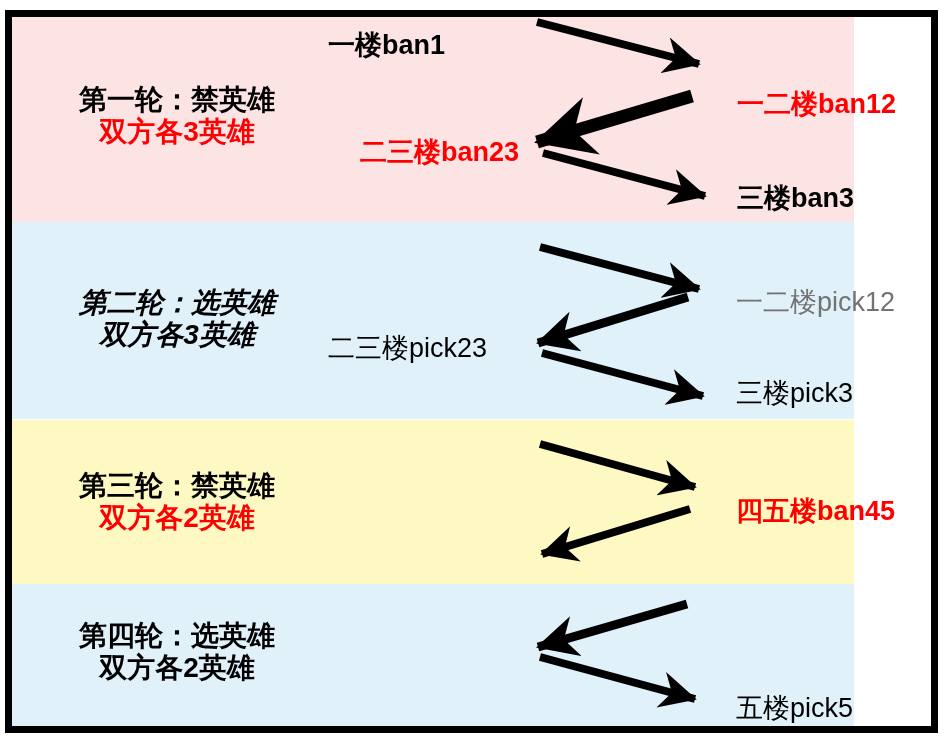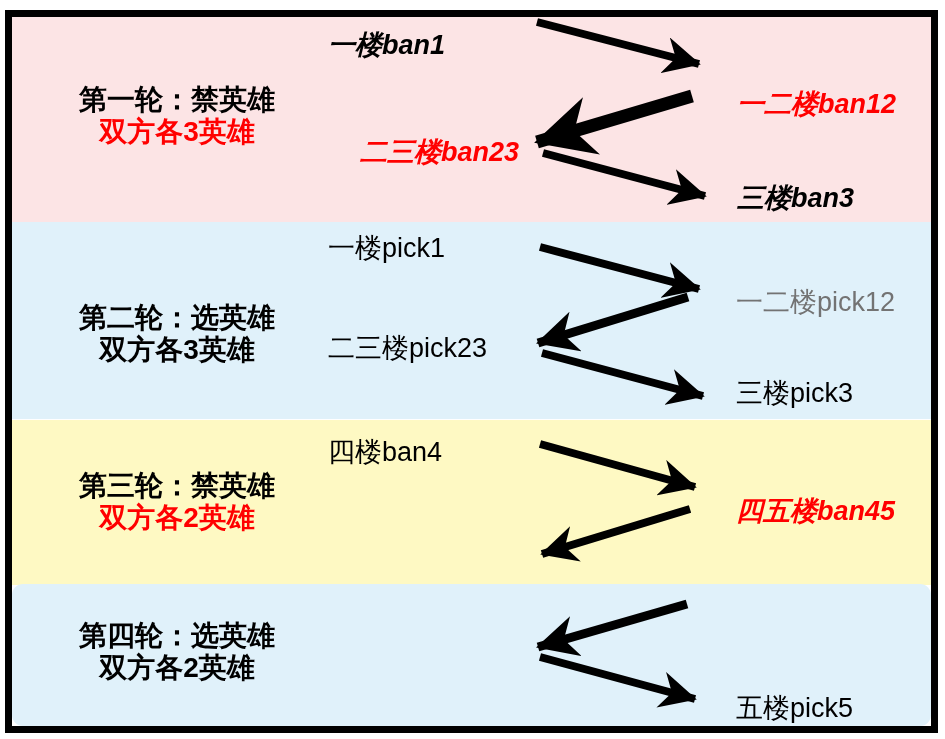--- a/index.html
+++ b/index.html
@@ -8,57 +8,57 @@
     background:#ffffff;
     font-family:"Liberation Sans","DejaVu Sans",sans-serif;
   }
   .canvas{position:absolute;left:0;top:0;width:945px;height:739px;}
   .rows-layer,.steps-layer{position:absolute;left:0;top:0;width:945px;height:739px;}
   .arrows-layer{position:absolute;left:0;top:0;width:945px;height:739px;pointer-events:none;}
   .frame{
     position:absolute;left:5px;top:10px;width:919px;height:709px;
     border:7px solid #000;pointer-events:none;
   }
-  .row{position:absolute;left:12px;width:919px;}
+  .row{position:absolute;left:12px;width:842px;}
   .round-label{
     position:absolute;left:42px;width:246px;text-align:center;
   }
   .round-title,.round-subtitle{
     font-size:28px;font-weight:bold;line-height:32px;white-space:nowrap;
     color:#000;
   }
   .step{
     position:absolute;font-size:27px;line-height:28px;white-space:nowrap;color:#000;
   }
-  .step.bold{font-weight:bold;font-style:italic;}
+  .step.bold{font-weight:bold;}
 </style>
 </head>
 <body>
 
 <div class="canvas">
   <div class="rows-layer" id="rows">
       <div class="row" style="top: 17px; height: 205px; background: rgb(252, 228, 229);">
         <div class="round-label" style="top: 67px;">
           <div class="round-title">第一轮：禁英雄</div>
           <div class="round-subtitle" style="color: rgb(255, 0, 0);">双方各3英雄</div>
         </div>
       </div>
       <div class="row" style="top: 222px; height: 197px; background: rgb(224, 241, 250);">
-        <div class="round-label" style="top: 80px;">
+        <div class="round-label" style="top: 65px; font-style: italic;">
           <div class="round-title">第二轮：选英雄</div>
           <div class="round-subtitle" style="color: rgb(0, 0, 0);">双方各3英雄</div>
         </div>
       </div>
       <div class="row" style="top: 420px; height: 165px; background: #fef9c3;">
         <div class="round-label" style="top: 50px;">
           <div class="round-title">第三轮：禁英雄</div>
           <div class="round-subtitle" style="color: rgb(255, 0, 0);">双方各2英雄</div>
         </div>
       </div>
-      <div class="row" style="top: 584px; height: 142px; background: rgb(224, 241, 250); border-radius: 11px;">
+      <div class="row" style="top: 584px; height: 142px; background: rgb(224, 241, 250);">
         <div class="round-label" style="top: 36px;">
           <div class="round-title">第四轮：选英雄</div>
           <div class="round-subtitle" style="color: rgb(0, 0, 0);">双方各2英雄</div>
         </div>
       </div>
     </div>
   <svg class="arrows-layer" id="arrows" width="945" height="739" viewBox="0 0 945 739">
     <defs>
       <marker id="ah" viewBox="0 0 10 10" refX="9.5" refY="5" markerWidth="4.6" markerHeight="4.6" orient="auto" markerUnits="strokeWidth">
         <path d="M0 0 L10 5 L0 10 L3 5 Z"></path>
@@ -73,22 +73,20 @@
       <line x1="540" y1="444" x2="695" y2="487" stroke="#000000" stroke-width="8" marker-end="url(#ah)"></line>
       <line x1="690" y1="509" x2="542" y2="554" stroke="#000000" stroke-width="8" marker-end="url(#ah)"></line>
       <line x1="687" y1="604" x2="538" y2="647" stroke="#000000" stroke-width="9" marker-end="url(#ah)"></line>
       <line x1="540" y1="657" x2="695" y2="699" stroke="#000000" stroke-width="8" marker-end="url(#ah)"></line>
     </svg>
   <div class="steps-layer" id="steps">
       <div class="step bold" style="left: 328px; top: 31px; color: rgb(0, 0, 0);">一楼ban1</div>
       <div class="step bold" style="left: 737px; top: 90px; color: rgb(255, 0, 0);">一二楼ban12</div>
       <div class="step bold" style="left: 328px; top: 138px; color: rgb(255, 0, 0); margin-left: 32px;">二三楼ban23</div>
       <div class="step bold" style="left: 737px; top: 184px; color: rgb(0, 0, 0);">三楼ban3</div>
-      <div class="step" style="left: 328px; top: 234px; color: rgb(0, 0, 0);">一楼pick1</div>
       <div class="step" style="left: 736px; top: 288px; color: #737373;">一二楼pick12</div>
       <div class="step" style="left: 328px; top: 334px; color: rgb(0, 0, 0);">二三楼pick23</div>
       <div class="step" style="left: 736px; top: 379px; color: rgb(0, 0, 0);">三楼pick3</div>
-      <div class="step" style="left: 328px; top: 438px; color: rgb(0, 0, 0);">四楼ban4</div>
       <div class="step bold" style="left: 736px; top: 497px; color: rgb(255, 0, 0);">四五楼ban45</div>
       <div class="step" style="left: 736px; top: 694px; color: rgb(0, 0, 0);">五楼pick5</div>
     </div>
   <div class="frame"></div>
 </div>
 
 </body></html>

